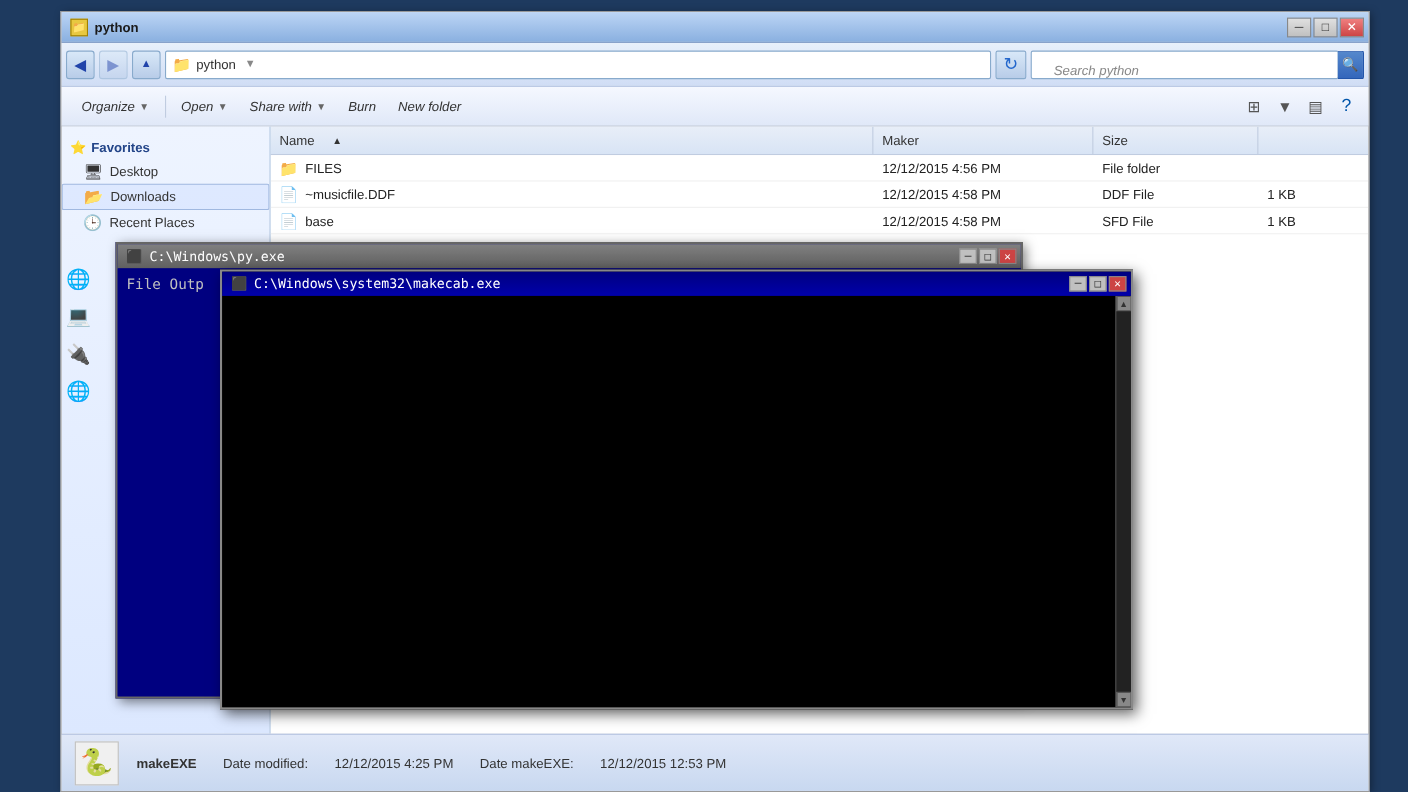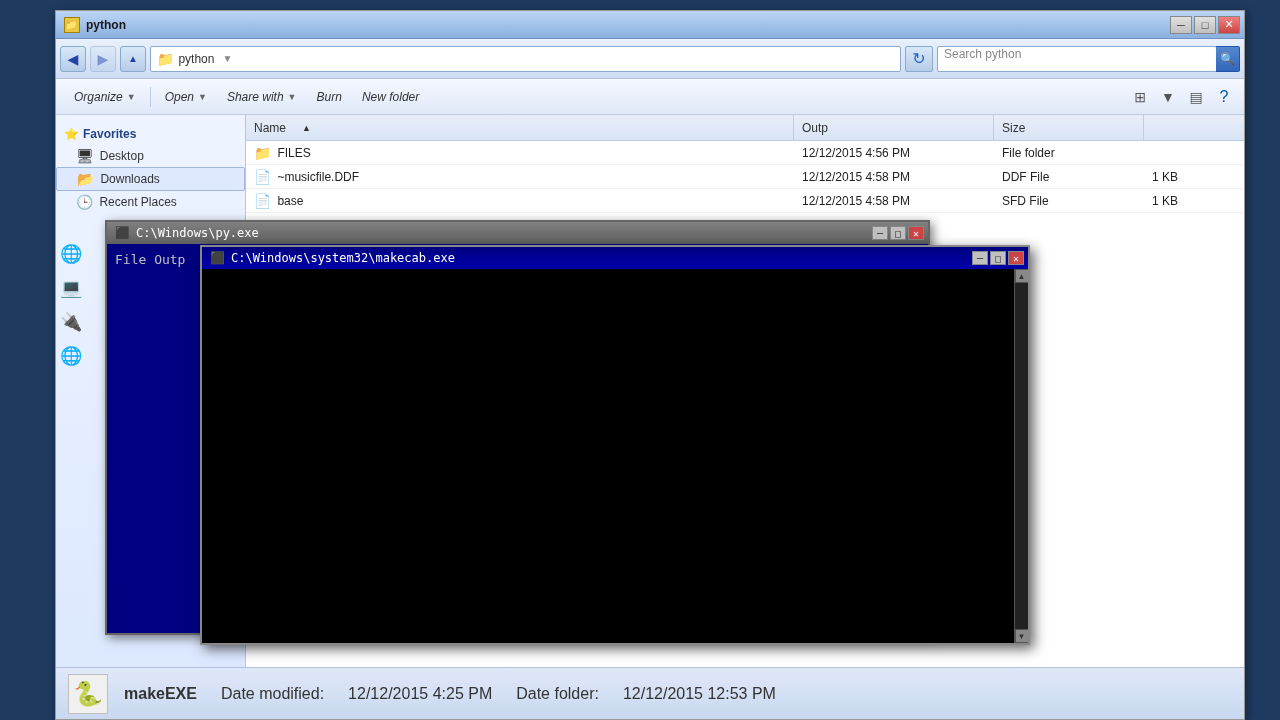--- a/index.html
+++ b/index.html
@@ -142,25 +142,26 @@
       font-size: 16px;
     }
 
     .search-bar {
       height: 26px;
       width: 280px;
       background: white;
       border: 1px solid #88aacc;
       border-radius: 2px;
       display: flex;
-      align-items: flex-start;
-      padding: 0 6px;
+      align-items: flex-end;
+      padding: 0 20px;
       font-size: 12px;
       color: #888;
       gap: 4px;
+      font-style: italic;
     }
 
     .search-icon-btn {
       width: 24px;
       height: 26px;
       background: linear-gradient(to bottom, #5588cc, #3366bb);
       border: 1px solid #2255aa;
       border-left: none;
       border-radius: 0 2px 2px 0;
       cursor: pointer;
@@ -358,21 +359,21 @@
 
     .status-info {
       display: flex;
       flex-direction: column;
       gap: 2px;
     }
 
     .status-row {
       display: flex;
       gap: 24px;
-      font-size: 16px;
+      font-size: 12px;
       color: #333;
     }
 
     .status-label {
       font-weight: bold;
     }
 
     
     .cmd-window-bg {
       position: absolute;
@@ -588,21 +589,21 @@
     </div>
 
     <div class="file-area">
 
       <div class="column-headers">
         <div class="col-header">
           <span>Name</span>
           <span style="font-size:9px;">▲</span>
         </div>
         <div class="col-header">
-          <span>Outp</span>
+          <span>Maker</span>
         </div>
         <div class="col-header">
           <span>Size</span>
         </div>
       </div>
 
       <div class="file-list">
         <div class="file-row">
           <div class="file-cell">
             <span class="file-icon">📁</span>
@@ -636,21 +637,21 @@
 
   <div class="status-bar">
     <div class="status-file-icon">
       <span style="font-size:24px;">🐍</span>
     </div>
     <div class="status-info">
       <div class="status-row">
         <span class="status-label">makeEXE</span>
         <span>Date modified:</span>
         <span>12/12/2015 4:25 PM</span>
-        <span>Date folder:</span>
+        <span>Date makeEXE:</span>
         <span>12/12/2015 12:53 PM</span>
       </div>
     </div>
   </div>
 </div>
 
 <div class="cmd-window-bg">
   <div class="cmd-title-bar-bg">
     <div style="display:flex;align-items:center;gap:6px;">
       <span>⬛</span>

